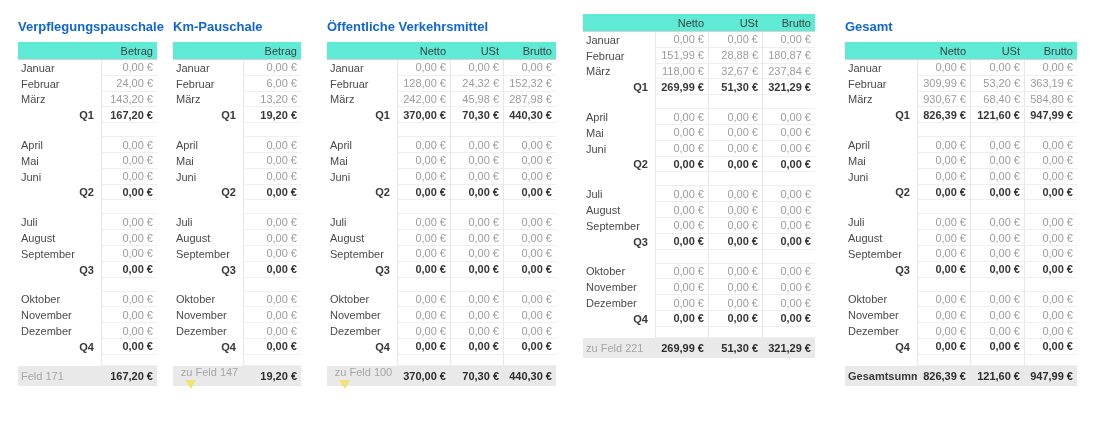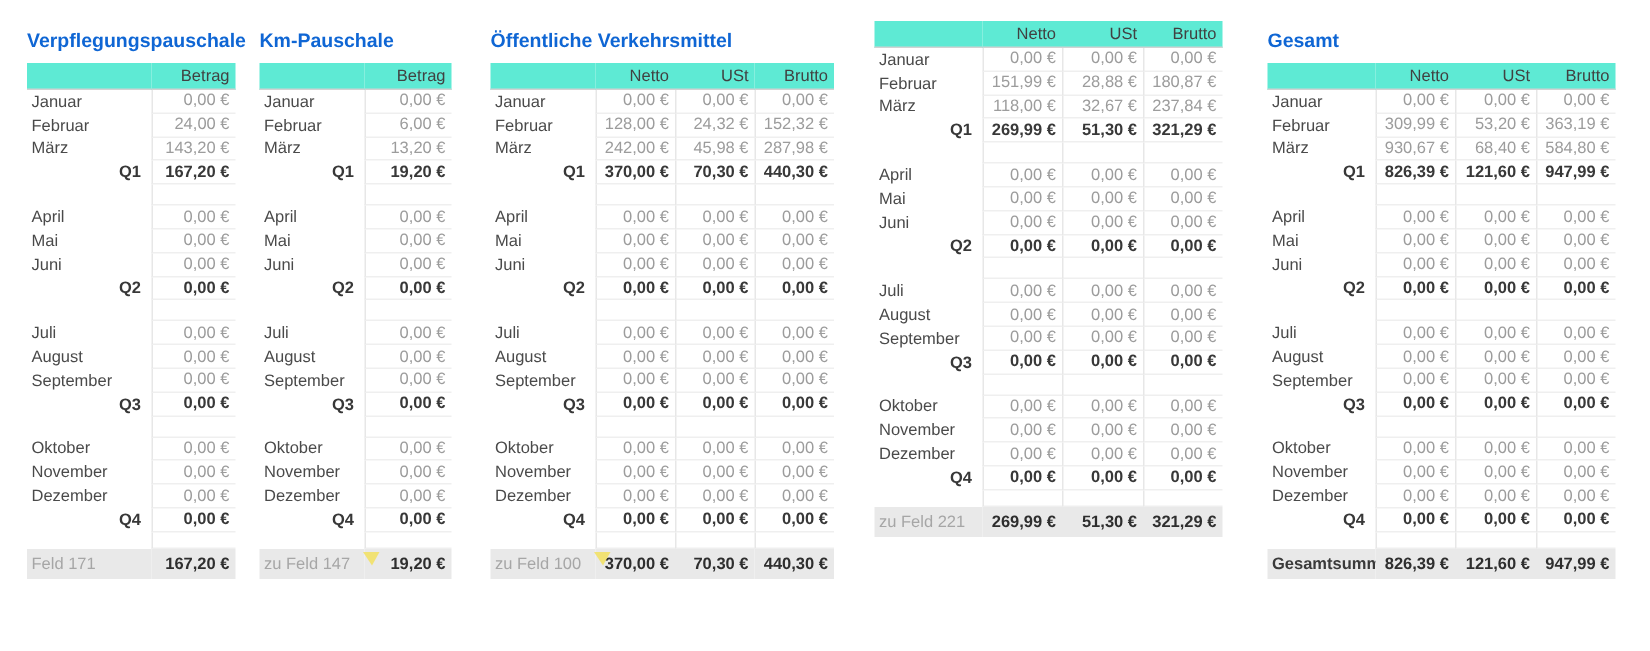--- a/index.html
+++ b/index.html
@@ -44,21 +44,21 @@
   .q{font-weight:bold;color:#383838;justify-content:flex-end;padding-right:7px;}
   .tot{font-weight:bold;color:#383838;}
   .bv{border-left:1px solid #e7e7e7;border-bottom:1px solid #efefef;}
   
   .sp{height:14px;}
   .sp2{height:11px;}
   
   .f{height:20px;background:#e9e9e9;}
   .f-label{color:#a6a6a6;overflow:hidden;position:relative;}
   .f-label.dark{color:#3a3a3a;font-weight:bold;}
-  .f-label.marked{overflow:visible;}
+  .f-label.marked{overflow:visible;flex-direction:column;}
   .f-val{font-weight:bold;color:#2e2e2e;}
 
   .note-tri{
     display:inline-block;width:0;height:0;flex:0 0 auto;
     border-left:6px solid transparent;border-right:5px solid transparent;
     border-top:9px solid #f1e26e;
     margin-left:9px;align-self:flex-start;margin-top:2px;opacity:.95;
   }
 </style>
 </head>

